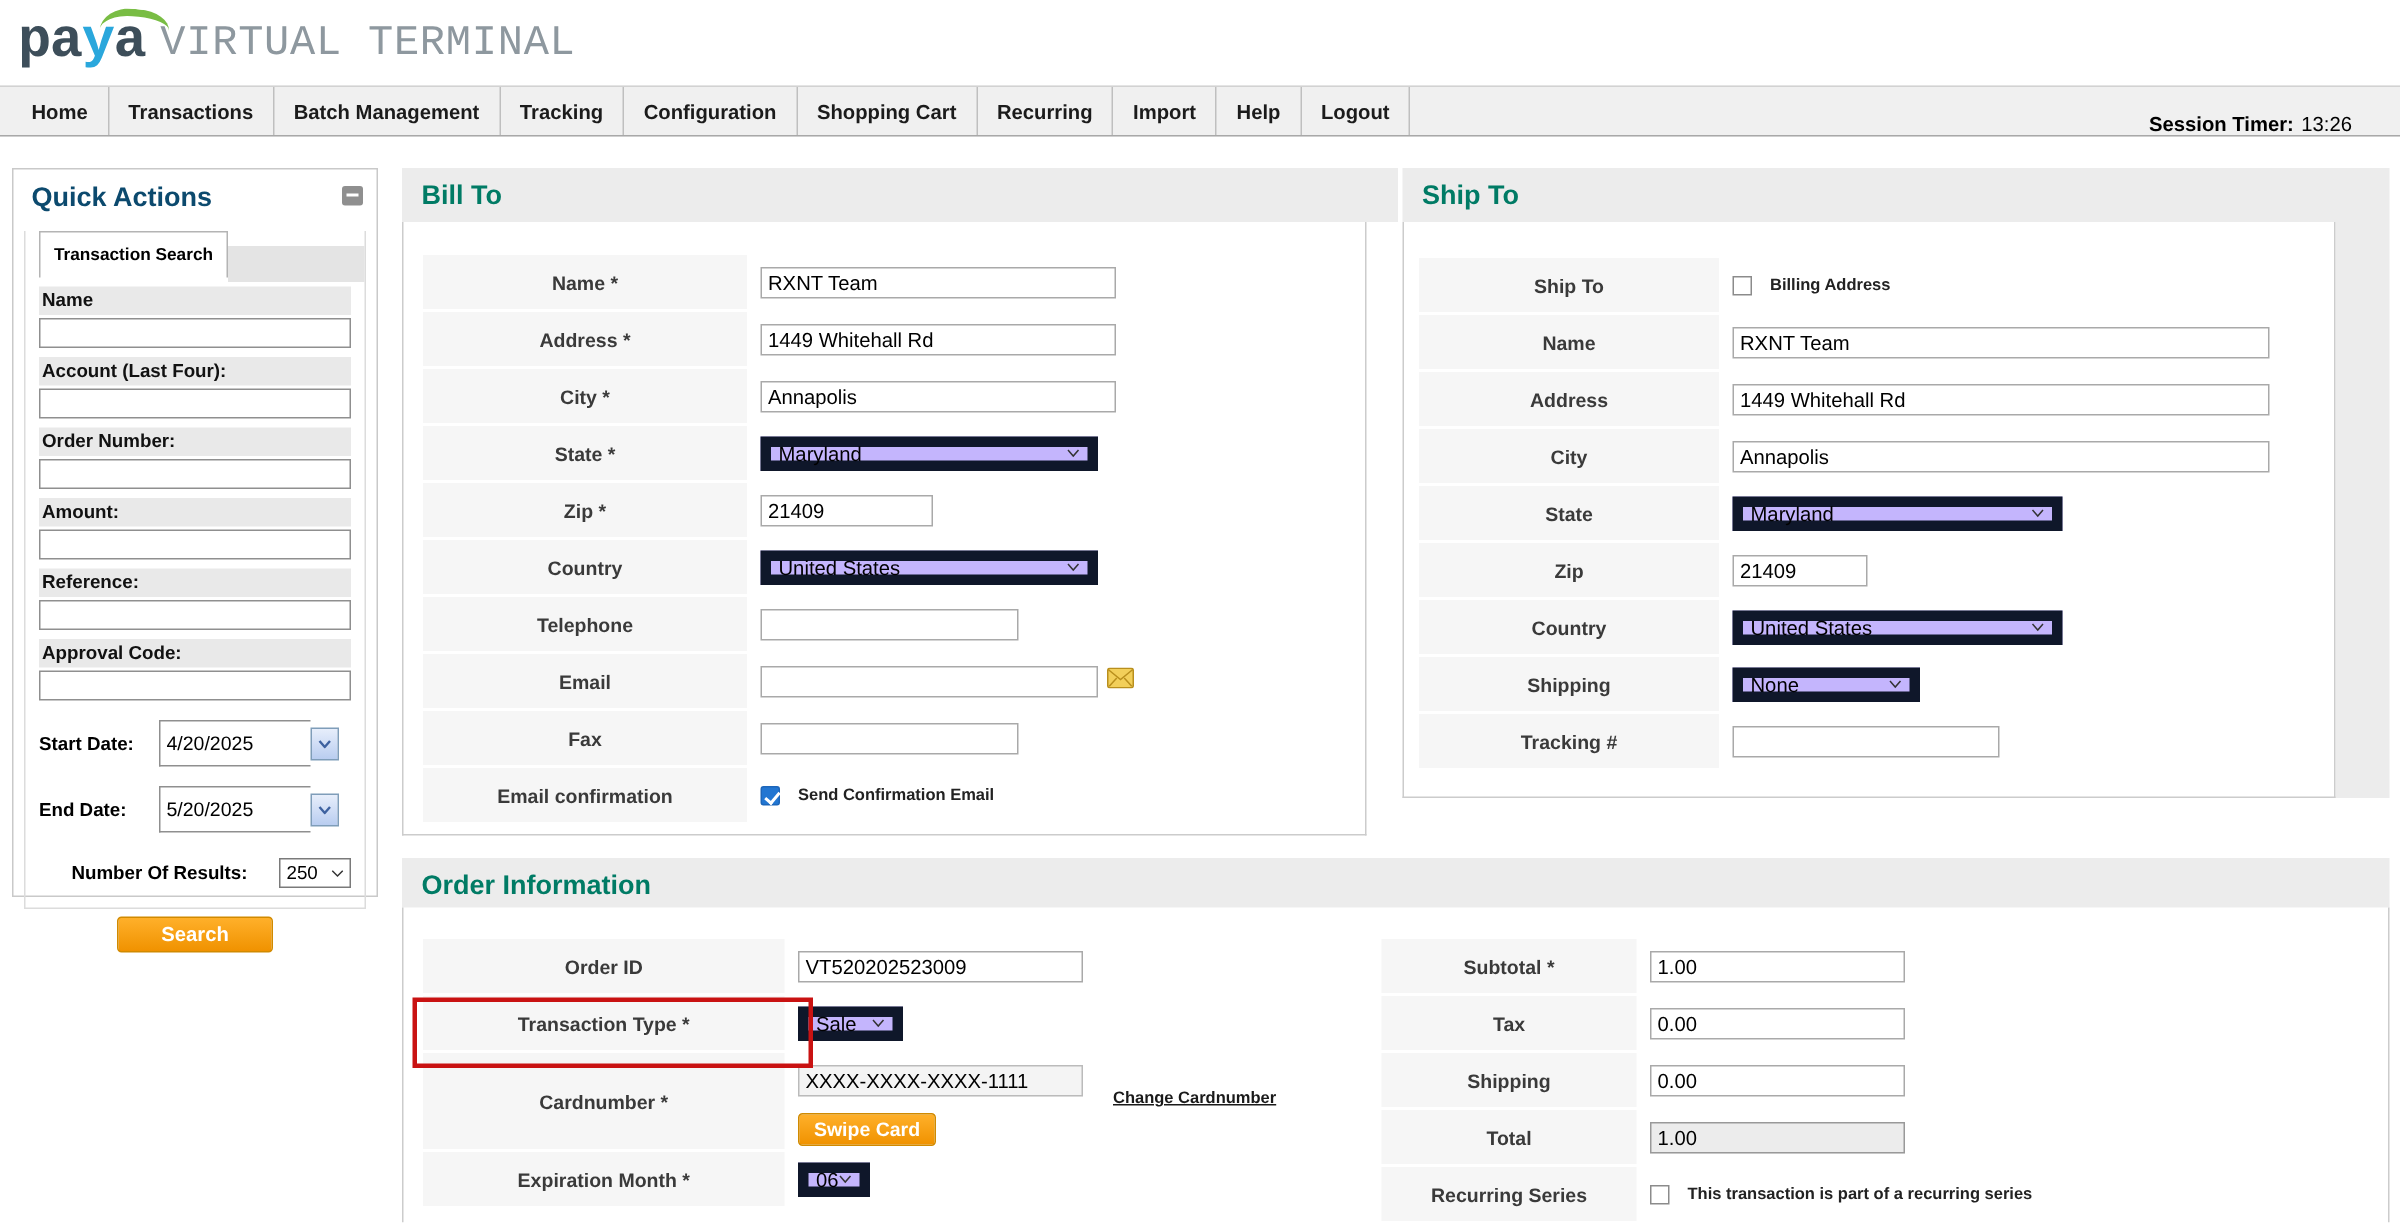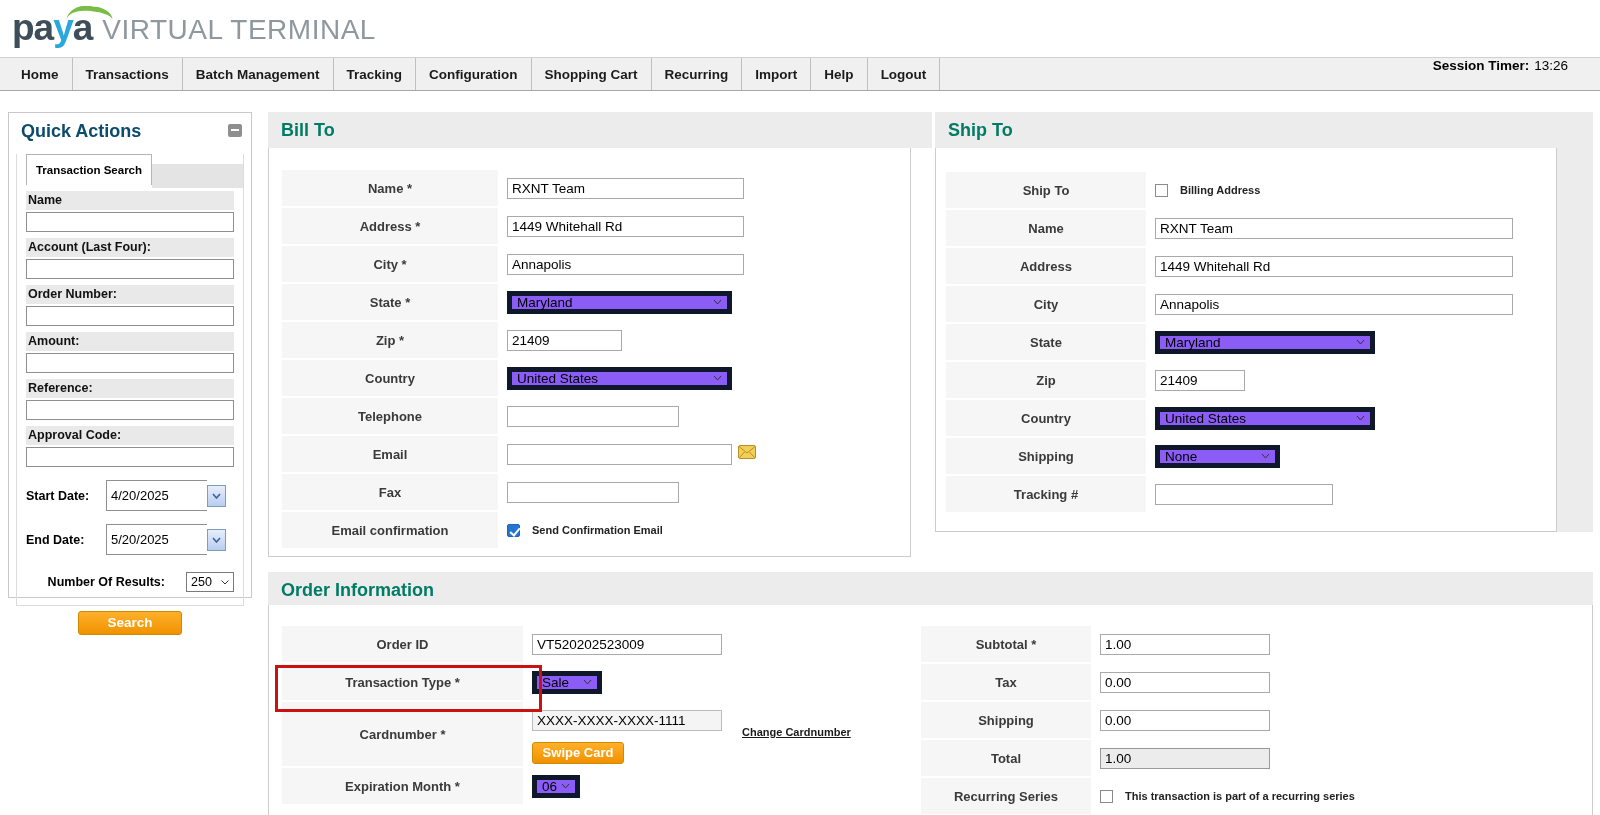--- a/index.html
+++ b/index.html
@@ -1,48 +1,48 @@
 <!DOCTYPE html>
 <html><head>
 <meta charset="utf-8">
 <style>
   * { box-sizing: border-box; margin: 0; padding: 0; }
   html,body { width:1600px; height:815px; }
   body { font-family:"Liberation Sans", sans-serif; background:#fff; overflow:hidden; }
   #page { position:relative; width:1600px; height:815px; }
 
   
-  .header { height:44px; padding:7px 0 0 12px; display:flex; align-items:flex-start; }
+  .header { height:44px; padding:7px 0 0 12px; display:flex; align-items:flex-start;font-family:Liberation Mono, monospace; }
   .brand { position:relative; font-size:37px; font-weight:bold; color:#3d4e5a; letter-spacing:-1px; line-height:42px; }
   .brand .blue { color:#2aa7dc; }
   .swoosh { position:absolute; left:55px; top:-1px; width:46px; height:16px;
             border-top:5px solid #79bd44; border-radius:100% 100% 0 0 / 220% 170% 0 0;
             transform:rotate(5deg); }
   .product { font-size:28px; color:#8e989f; margin-left:10px; line-height:46px; letter-spacing:.5px; }
 
   
   .navbar { position:absolute; top:57px; left:0; width:1600px; height:34px; background:#f0f0f0;
             border-top:1px solid #d2d2d2; border-bottom:1px solid #a8a8a8; display:flex; padding-left:8px; }
   .nav-item { display:flex; align-items:center; padding:0 13px; font-weight:bold; font-size:13.5px;
               color:#1b1b1b; border-right:1px solid #bfbfbf; cursor:pointer; white-space:nowrap; }
-  .session { margin-left:auto; display:flex; align-items:flex-start; padding-right:32px; font-size:13.5px; gap:5px; white-space:nowrap; }
+  .session { margin-left:auto; display:flex; align-items:flex-end; padding-right:32px; font-size:13.5px; gap:5px; white-space:nowrap; }
   .session b { font-weight:bold; }
 
   
   .section-head { position:absolute; background:#ececec; height:36px; line-height:36px; padding-left:13px;
                   color:#007b65; font-weight:bold; font-size:18px; }
   .panel-body { position:absolute; background:#fff; border:1px solid #ccc; border-top:none; }
   .frow { display:flex; align-items:center; height:36px; margin:0 0 2px 13px; }
   .fcell { height:36px; background:#f6f6f6; display:flex; align-items:center; justify-content:center;
            font-weight:bold; font-size:13px; color:#3a3a3a; flex-shrink:0; }
   .fval { display:flex; align-items:center; padding-left:9px; gap:6px; }
   .inp { height:21px; border:1px solid #a9a9a9; font-size:13.5px; padding:0 4px; font-family:inherit; background:#fff; }
   .inp.gray { background:#f4f4f4; border-color:#bbb; }
   .inp.ro   { background:#ececec; border-color:#999; }
-  .sel { height:23px; border:5px solid #0f172a; background:#8b5cf6; display:flex; align-items:center;
+  .sel { height:23px; border:7px solid #0f172a; background:#c4b5fd; display:flex; align-items:center;
          justify-content:space-between; padding:0 5px; font-size:13.5px; cursor:pointer; }
   .w237{width:237px} .w225{width:225px} .w172{width:172px} .w115{width:115px}
   .w358{width:358px} .w220{width:220px} .w90{width:90px} .w125{width:125px} .w178{width:178px}
   .w190{width:190px} .w170{width:170px} .w70{width:70px} .w48{width:48px}
   .cb { width:13px; height:13px; border:1px solid #8b8b8b; background:#fff; display:inline-block;
         flex-shrink:0; position:relative; cursor:pointer; }
   .cb.checked { background:#2276d2; border-color:#1d66ba; border-radius:2px; }
   .cb.checked::after { content:""; position:absolute; left:4px; top:1px; width:4px; height:8px;
         border-right:2px solid #fff; border-bottom:2px solid #fff; transform:rotate(40deg); }
   .cb-label { font-weight:bold; font-size:11px; color:#222; margin-left:6px; white-space:nowrap; }

